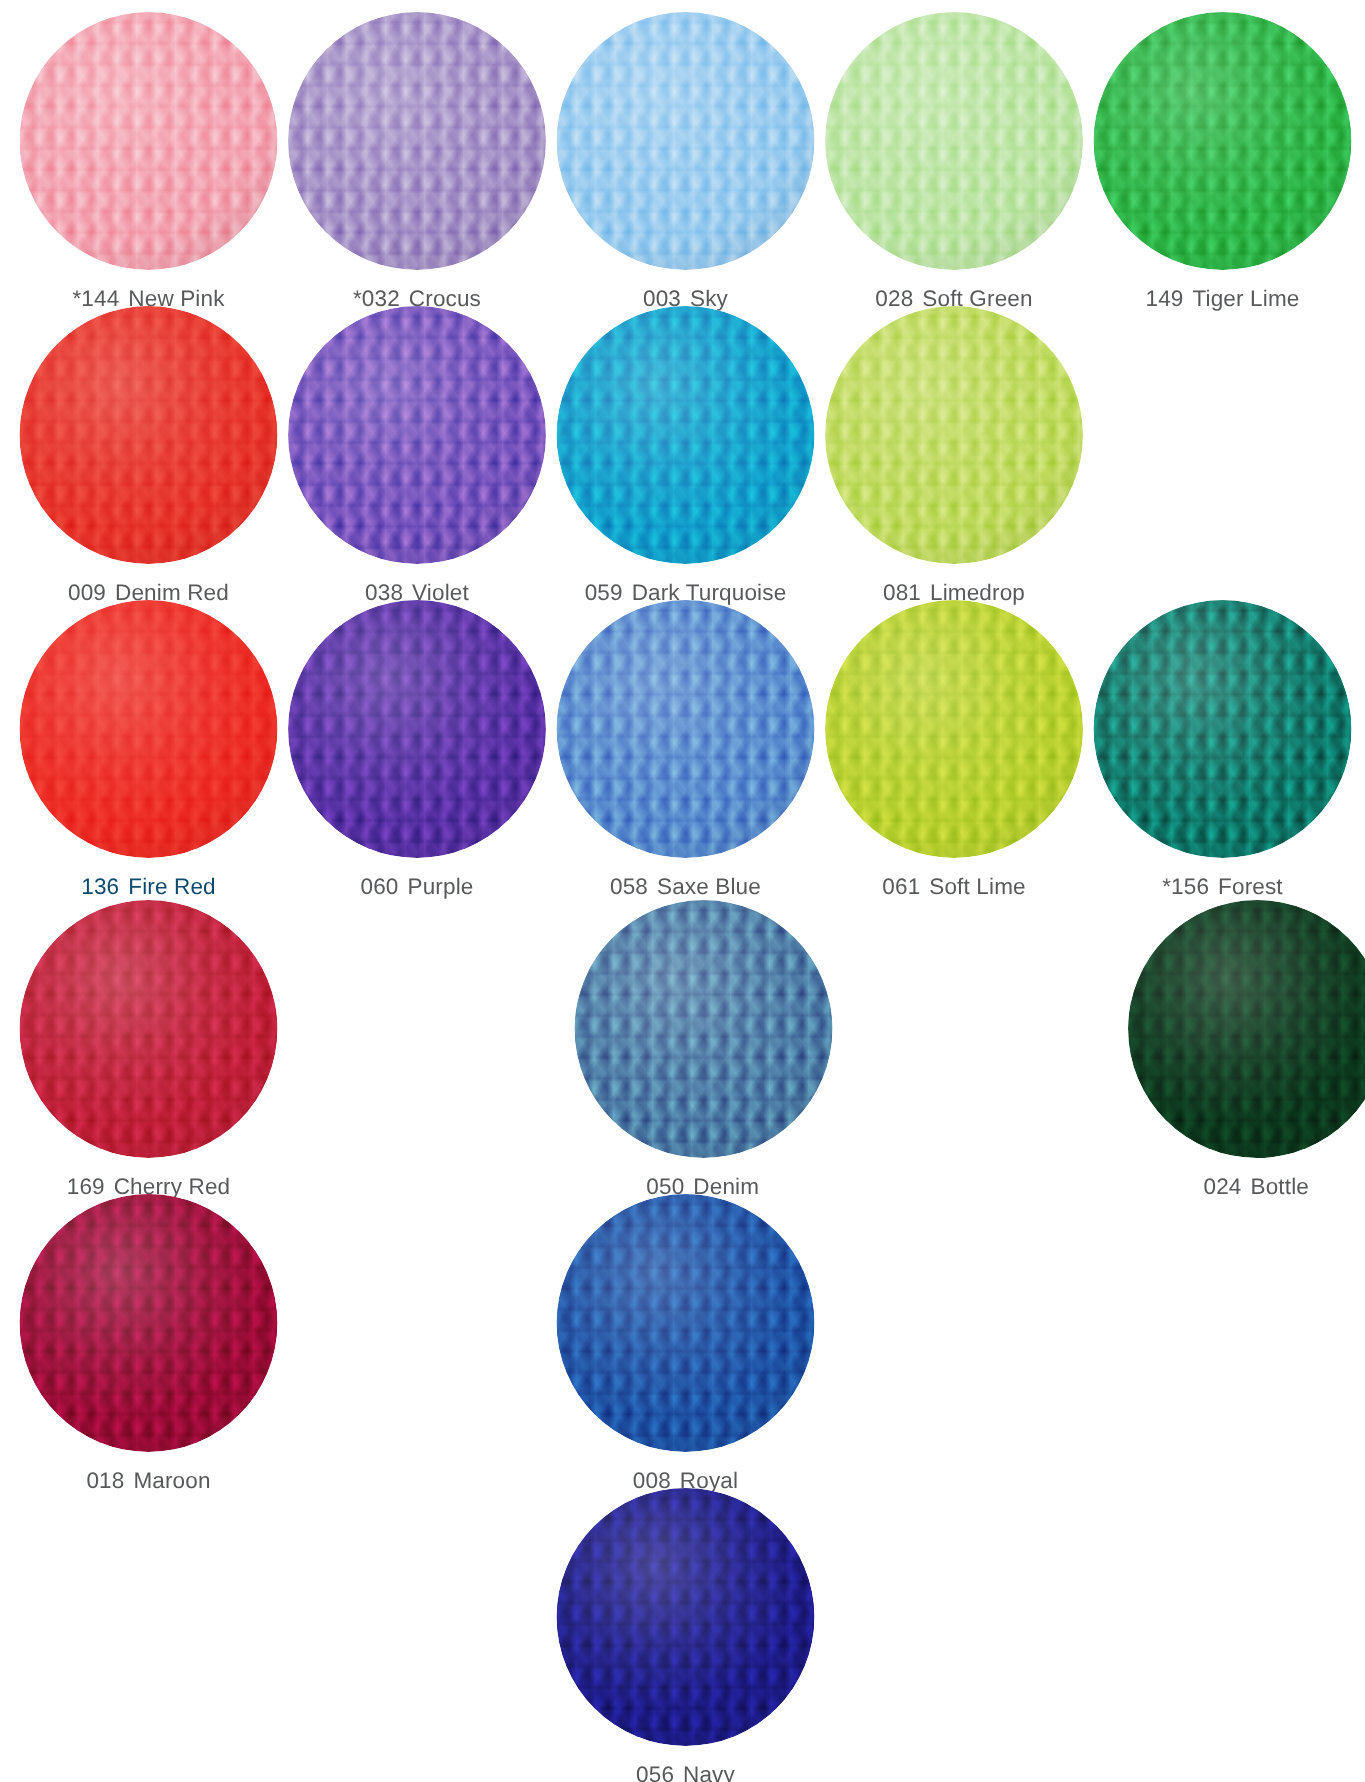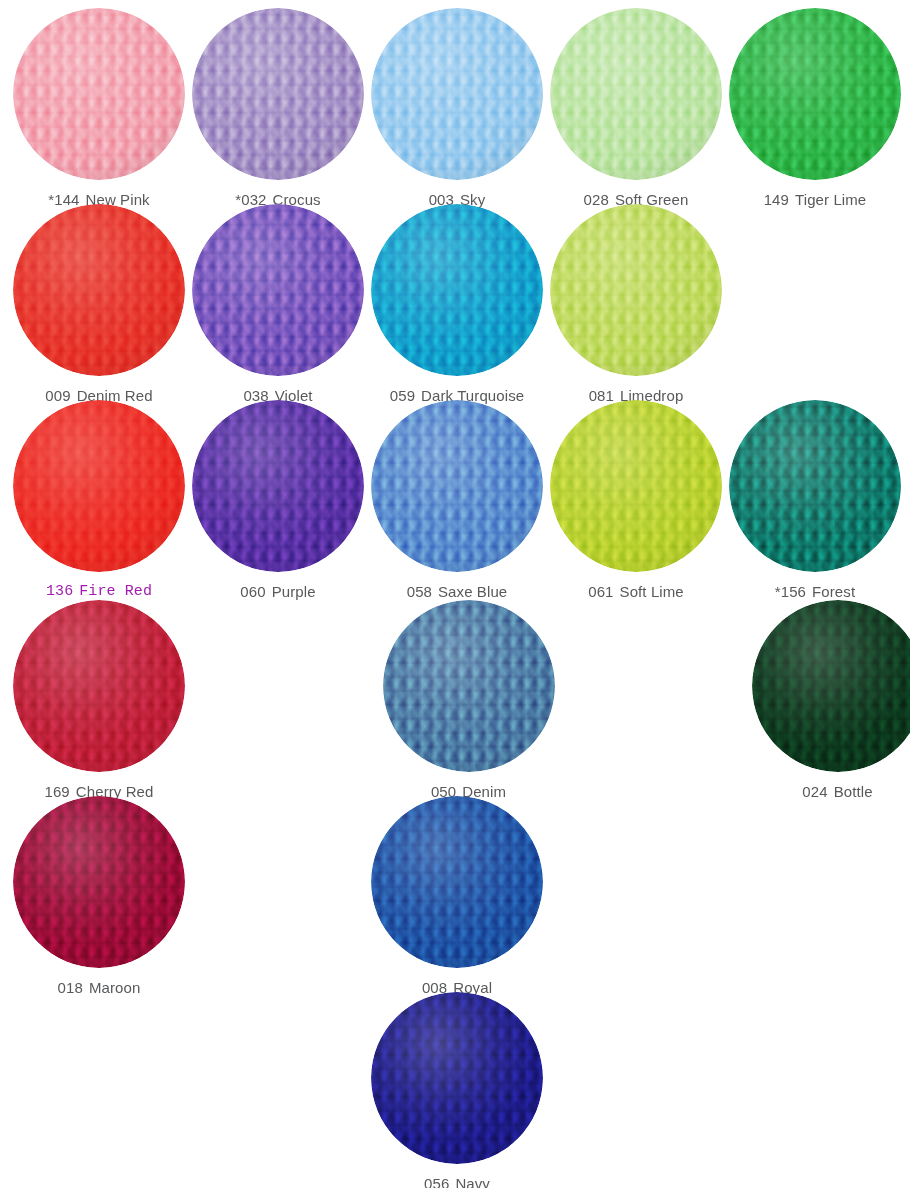--- a/index.html
+++ b/index.html
@@ -182,21 +182,21 @@
         <div class="knit-shade"></div>
       </div>
       <div class="swatch-label" style="color: rgb(88, 89, 91);"><span class="code">081</span><span class="name">Limedrop</span></div>
     </div>
     <div class="swatch-cell" style="left: 9.5px; top: 400px;">
       <div class="swatch-disc" style="width: 172px; height: 172px;">
         <div class="knit-base" style="background: rgb(238, 46, 38);"></div>
         <div class="knit-tex"></div>
         <div class="knit-shade"></div>
       </div>
-      <div class="swatch-label" style="color: #a21caf; font-family: Liberation Mono, monospace;"><span class="code">136</span><span class="name">Fire Red</span></div>
+      <div class="swatch-label" style="color: #0c4a6e;"><span class="code">136</span><span class="name">Fire Red</span></div>
     </div>
     <div class="swatch-cell" style="left: 188.5px; top: 400px;">
       <div class="swatch-disc" style="width: 172px; height: 172px;">
         <div class="knit-base" style="background: rgb(91, 50, 168);"></div>
         <div class="knit-tex"></div>
         <div class="knit-shade"></div>
       </div>
       <div class="swatch-label" style="color: rgb(88, 89, 91);"><span class="code">060</span><span class="name">Purple</span></div>
     </div>
     <div class="swatch-cell" style="left: 367.5px; top: 400px;">

